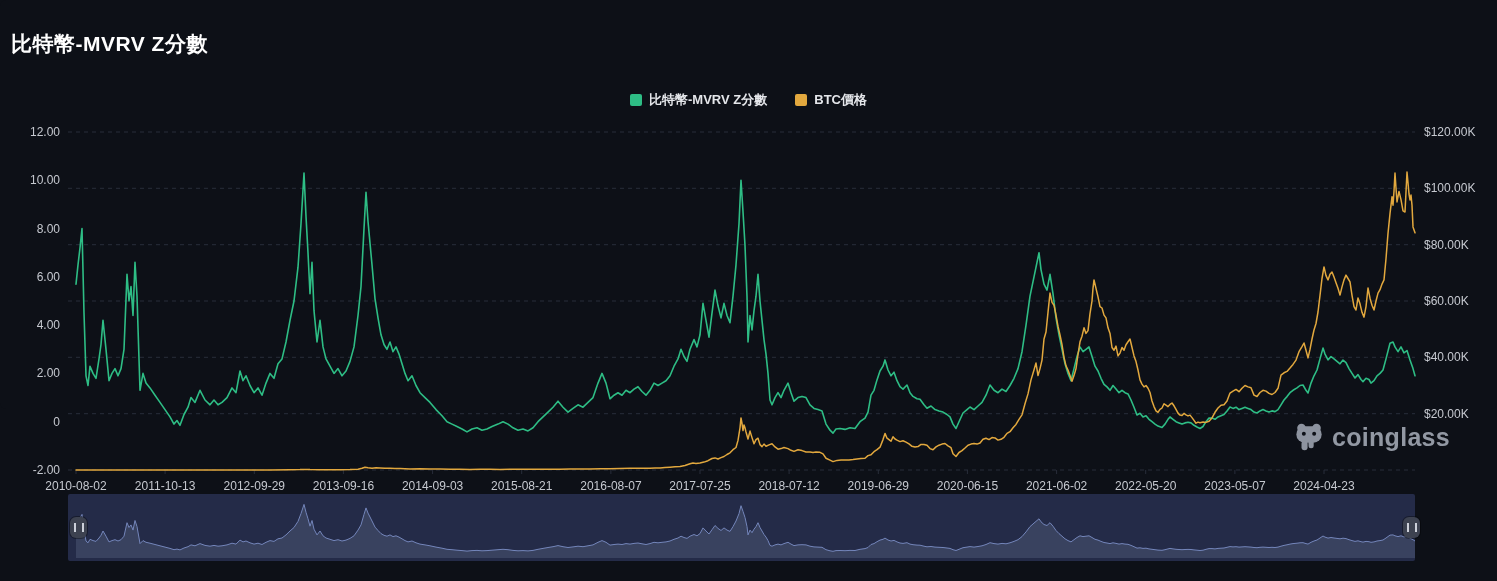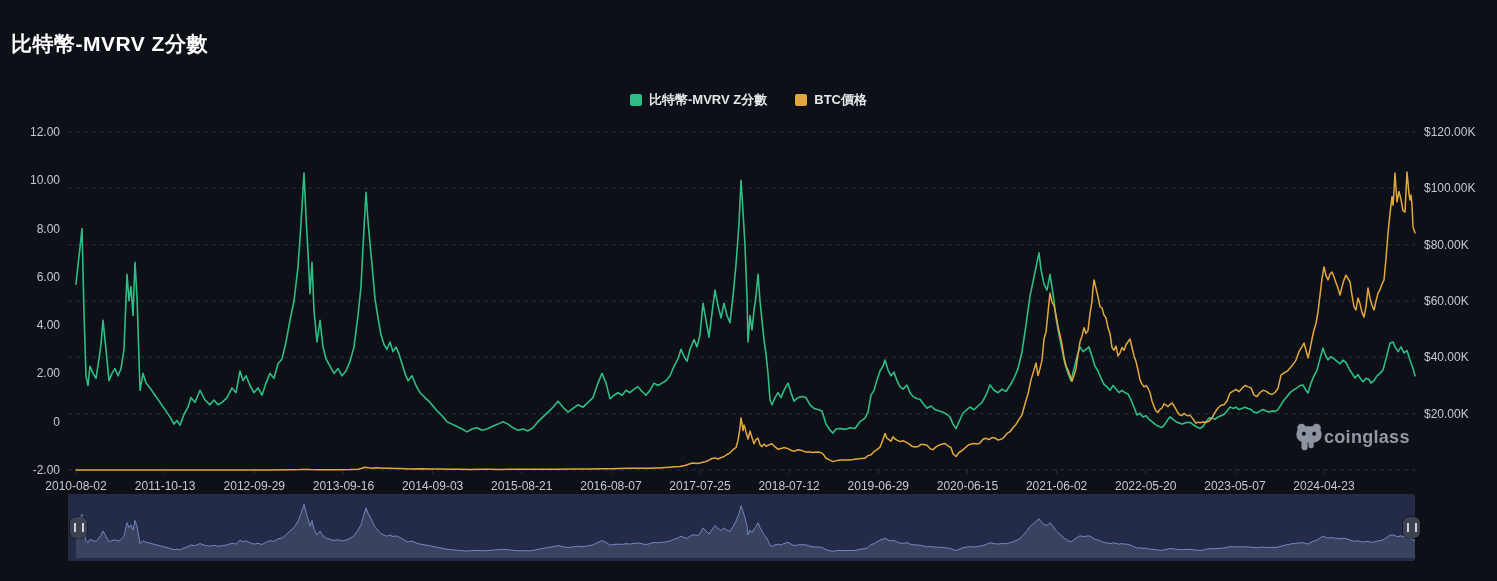--- a/index.html
+++ b/index.html
@@ -16,22 +16,22 @@
   .nav{position:absolute;left:68px;top:494px;width:1347px;height:67px;background:#242b48;
        border-radius:2px;}
   #navsvg{position:absolute;left:0;top:0;}
   .handle{position:absolute;top:23px;width:17px;height:21px;background:#3d4250;border-radius:6px;
           display:flex;align-items:center;justify-content:center;cursor:ew-resize;
           box-shadow:0 0 0 1px rgba(0,0,0,.35);}
   .handle-l{left:2px;}
   .handle-r{right:-5px;}
   .grip{display:inline-block;width:6px;height:9px;border-left:2px solid #ccd0d9;
         border-right:2px solid #ccd0d9;}
-  .watermark{position:absolute;left:1294px;top:421px;display:flex;align-items:center;gap:0;
-             color:#9298a3;font-size:18px;font-weight:700;letter-spacing:.3px;}
+  .watermark{position:absolute;left:1294px;top:421px;display:flex;align-items:center;gap:8px;
+             color:#9298a3;font-size:25px;font-weight:700;letter-spacing:.3px;}
   .mascot{display:block;}
 </style>
 </head>
 <body>
 
 <div class="app">
 
   <h1 class="title">比特幣-MVRV Z分數</h1>
 
   <div class="legend">

